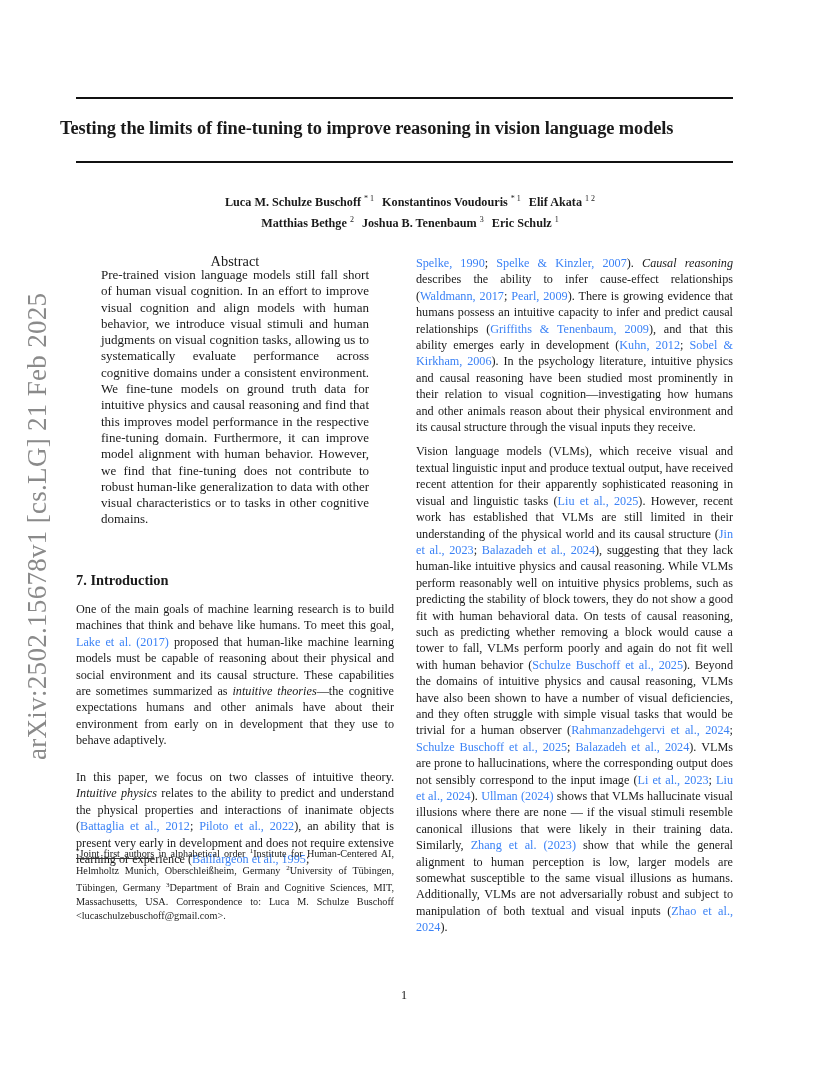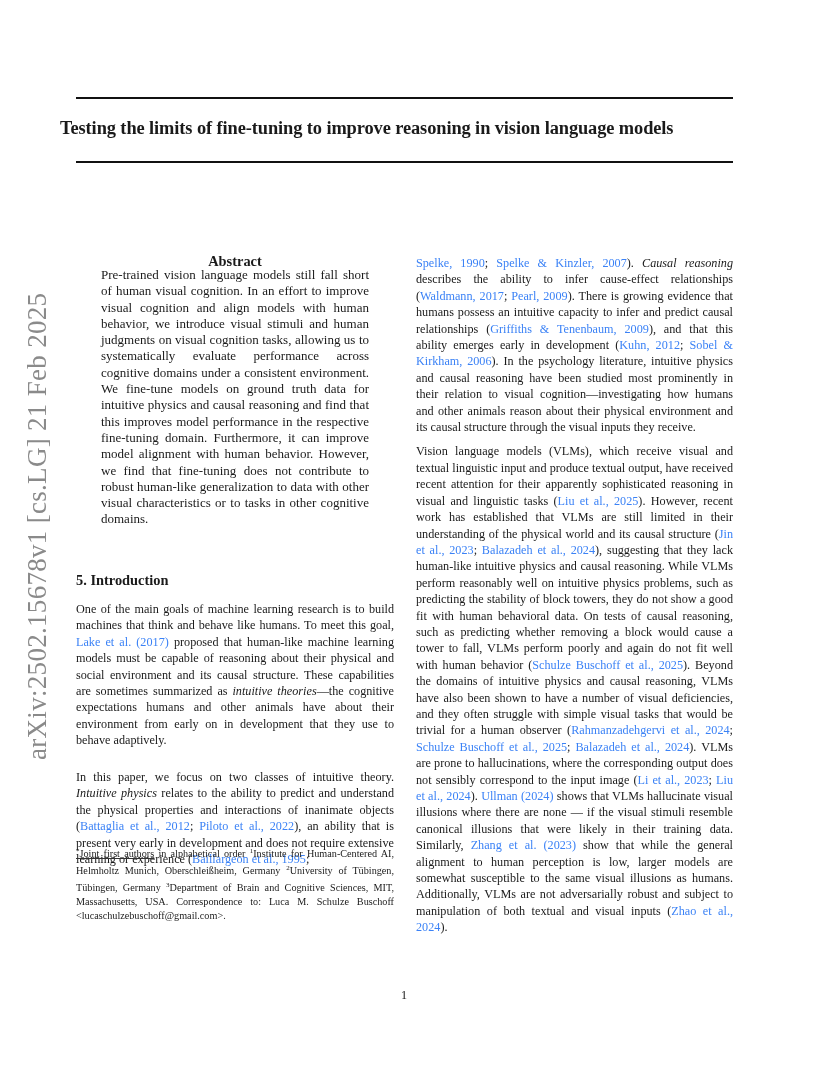--- a/index.html
+++ b/index.html
@@ -14,21 +14,21 @@
              font-weight: bold; font-size: 12.2px; line-height: 17px; }
   .authors .line { display: block; }
   .authors .author { margin: 0 4px; }
   .authors sup { font-weight: normal; font-size: 8px; vertical-align: 5px; }
   .arxiv { position: absolute; left: 22px; top: 760px; transform-origin: 0 0; transform: rotate(-90deg);
            font-size: 27px; color: #8a8a8a; white-space: nowrap; letter-spacing: 0.3px; }
   .col { position: absolute; font-size: 12.2px; line-height: 16.4px; text-align: justify; hyphens: manual; }
   .col.left { left: 76px; width: 318px; }
   .col.right { left: 416px; width: 317px; top: 255px; }
   .abstract-title { position: absolute; left: 76px; width: 318px; top: 253px; text-align: center;
-                    font-weight: bold; font-size: 14.4px; }
+                    font-weight: normal; font-size: 14.4px; }
   .abstract { position: absolute; left: 101px; width: 268px; top: 267px; font-size: 13px; line-height: 16.3px;
               text-align: justify; }
   .section-title { position: absolute; left: 76px; top: 572px; font-weight: bold; font-size: 14.4px; }
   .p1 { top: 601px; font-family: Liberation Serif, serif; }
   .p2 { top: 769px; font-family: Liberation Serif, serif; }
   .footnote-rule { position: absolute; left: 76px; top: 858px; width: 78px; height: 1px; background: #333; }
   .footnote { position: absolute; left: 76px; top: 844px; width: 318px; font-size: 10.2px; line-height: 14px; text-align: justify; }
   .footnote sup { font-size: 7px; vertical-align: 4px; }
   .cite { color: #3b82f6; }
   .para { margin: 0 0 8px 0; }
@@ -36,28 +36,30 @@
   .page-num { position: absolute; left: 396px; width: 16px; top: 988px; text-align: center; font-size: 12.2px; }
 </style>
 </head>
 <body>
 
 <div class="rule top"></div>
 <div class="title">Testing the limits of fine-tuning to improve reasoning in vision language models</div>
 <div class="rule bottom"></div>
 
 <div class="authors">
+  <span class="line" id="authors1"><span class="author">Luca M. Schulze Buschoff <sup>* 1</sup></span><span class="author">Konstantinos Voudouris <sup>* 1</sup></span><span class="author">Elif Akata <sup>1 2</sup></span></span>
+  <span class="line" id="authors2"><span class="author">Matthias Bethge <sup>2</sup></span><span class="author">Joshua B. Tenenbaum <sup>3</sup></span><span class="author">Eric Schulz <sup>1</sup></span></span>
 </div>
 
 <div class="arxiv">arXiv:2502.15678v1  [cs.LG]  21 Feb 2025</div>
 
 <div class="abstract-title">Abstract</div>
 <div class="abstract">Pre-trained vision language models still fall short of human visual cognition. In an effort to improve visual cognition and align models with human behavior, we introduce visual stimuli and human judgments on visual cognition tasks, allowing us to systematically evaluate performance across cognitive domains under a consistent environment. We fine-tune models on ground truth data for intuitive physics and causal reasoning and find that this improves model performance in the respective fine-tuning domain. Furthermore, it can improve model alignment with human behavior. However, we find that fine-tuning does not contribute to robust human-like generalization to data with other visual characteristics or to tasks in other cognitive domains.</div>
 
-<div class="section-title">5. Introduction</div>
+<div class="section-title">7. Introduction</div>
 
 <div class="col left p1">One of the main goals of machine learning research is to build machines that think and behave like humans. To meet this goal, <a class="cite">Lake et al. (2017)</a> proposed that human-like machine learning models must be capable of reasoning about their physical and social environment and its causal structure. These capabilities are sometimes summarized as <em>intuitive theories</em>—the cognitive expectations humans and other animals have about their environment from early on in development that they use to behave adaptively.</div>
 <div class="col left p2">In this paper, we focus on two classes of intuitive theory. <em>Intuitive physics</em> relates to the ability to predict and understand the physical properties and interactions of inanimate objects (<a class="cite">Battaglia et al., 2012</a>; <a class="cite">Piloto et al., 2022</a>), an ability that is present very early in development and does not require extensive learning or experience (<a class="cite">Baillargeon et al., 1995</a>;</div>
 
 <div class="footnote-rule"></div>
 <div class="footnote"><sup>*</sup>Joint first authors in alphabetical order <sup>1</sup>Institute for Human-Centered AI, Helmholtz Munich, Oberschleißheim, Germany <sup>2</sup>University of Tübingen, Tübingen, Germany <sup>3</sup>Department of Brain and Cognitive Sciences, MIT, Massachusetts, USA. Correspondence to: Luca M. Schulze Buschoff &lt;lucaschulzebuschoff@gmail.com&gt;.</div>
 
 <div class="col right">
   <p class="para"><a class="cite">Spelke, 1990</a>; <a class="cite">Spelke &amp; Kinzler, 2007</a>). <em>Causal reasoning</em> describes the ability to infer cause-effect relationships (<a class="cite">Waldmann, 2017</a>; <a class="cite">Pearl, 2009</a>). There is growing evidence that humans possess an intuitive capacity to infer and predict causal relationships (<a class="cite">Griffiths &amp; Tenenbaum, 2009</a>), and that this ability emerges early in development (<a class="cite">Kuhn, 2012</a>; <a class="cite">Sobel &amp; Kirkham, 2006</a>). In the psychology literature, intuitive physics and causal reasoning have been studied most prominently in their relation to visual cognition—investigating how humans and other animals reason about their physical environment and its causal structure through the visual inputs they receive.</p>
   <p class="para">Vision language models (VLMs), which receive visual and textual linguistic input and produce textual output, have received recent attention for their apparently sophisticated reasoning in visual and linguistic tasks (<a class="cite">Liu et al., 2025</a>). However, recent work has established that VLMs are still limited in their understanding of the physical world and its causal structure (<a class="cite">Jin et al., 2023</a>; <a class="cite">Balazadeh et al., 2024</a>), suggesting that they lack human-like intuitive physics and causal reasoning. While VLMs perform reasonably well on intuitive physics problems, such as predicting the stability of block towers, they do not show a good fit with human behavioral data. On tests of causal reasoning, such as predicting whether removing a block would cause a tower to fall, VLMs perform poorly and again do not fit well with human behavior (<a class="cite">Schulze Buschoff et al., 2025</a>). Beyond the domains of intuitive physics and causal reasoning, VLMs have also been shown to have a number of visual deficiencies, and they often struggle with simple visual tasks that would be trivial for a human observer (<a class="cite">Rahmanzadehgervi et al., 2024</a>; <a class="cite">Schulze Buschoff et al., 2025</a>; <a class="cite">Balazadeh et al., 2024</a>). VLMs are prone to hallucinations, where the corresponding output does not sensibly correspond to the input image (<a class="cite">Li et al., 2023</a>; <a class="cite">Liu et al., 2024</a>). <a class="cite">Ullman (2024)</a> shows that VLMs hallucinate visual illusions where there are none — if the visual stimuli resemble canonical illusions that were likely in their training data. Similarly, <a class="cite">Zhang et al. (2023)</a> show that while the general alignment to human perception is low, larger models are somewhat susceptible to the same visual illusions as humans. Additionally, VLMs are not adversarially robust and subject to manipulation of both textual and visual inputs (<a class="cite">Zhao et al., 2024</a>).</p>

